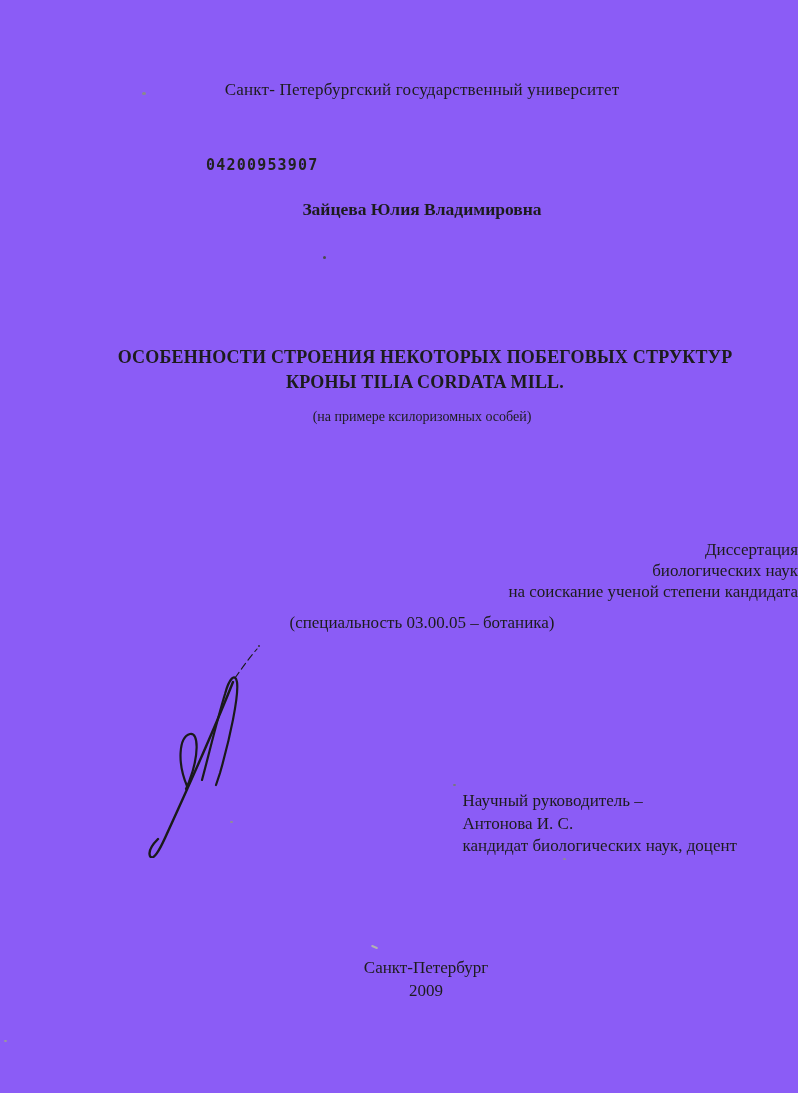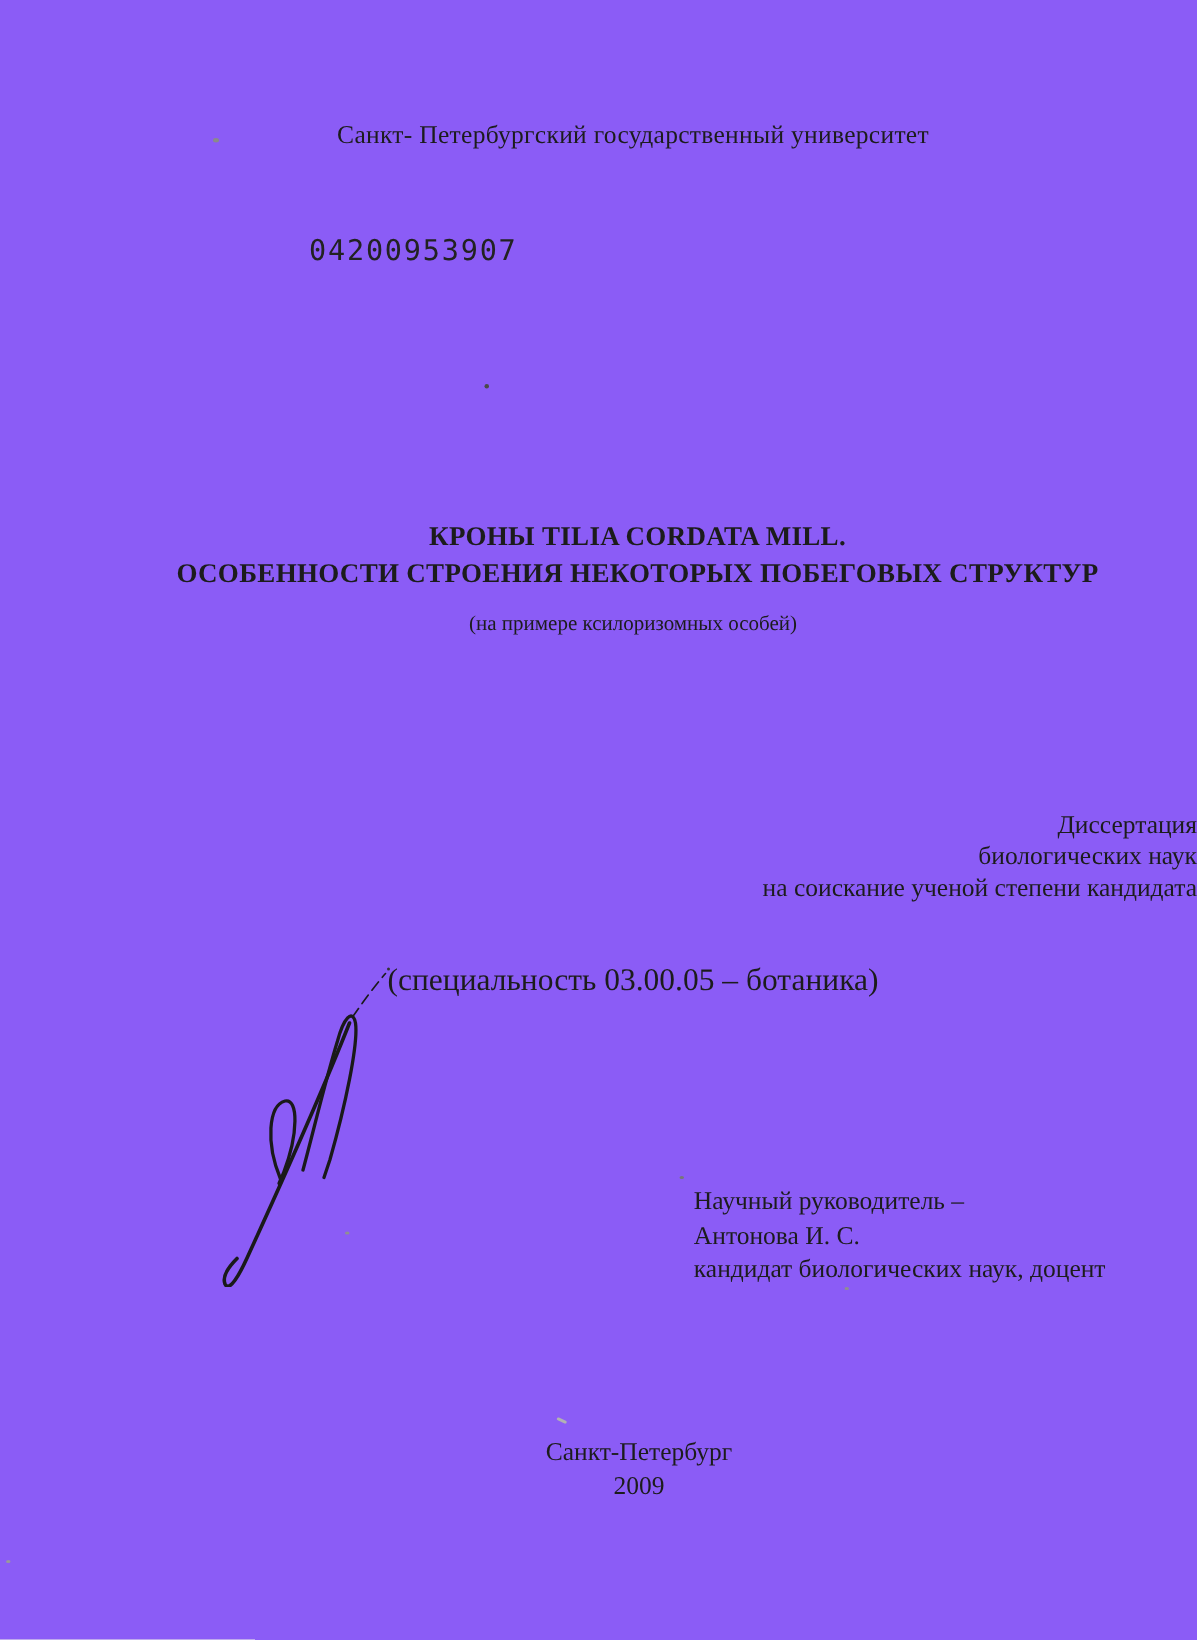--- a/index.html
+++ b/index.html
@@ -22,22 +22,22 @@
 
   .university {
     top: 80px;
     font-size: 17px;
     letter-spacing: 0.2px;
   }
   .stamp {
     top: 156px;
     left: 206px;
     font-family: "DejaVu Sans Mono", monospace;
-    font-size: 19px;
-    font-weight: normal;
+    font-size: 15px;
+    font-weight: bold;
     letter-spacing: 1.2px;
     color: #222;
   }
   .author {
     top: 199px;
     font-size: 17.5px;
     font-weight: bold;
   }
   .title-block {
     position: absolute;
@@ -57,22 +57,22 @@
   .thesis-block {
     position: absolute;
     top: 539px;
     left: 46px;
     width: 752px;
     text-align: right;
     font-size: 17px;
     line-height: 21px;
   }
   .specialty {
-    top: 641px;
-    font-size: 21px;
+    top: 613px;
+    font-size: 17px;
   }
   .supervisor-block {
     position: absolute;
     top: 790px;
     right: 61px;
     text-align: left;
     font-size: 17px;
     line-height: 22.5px;
   }
   .imprint-block {
@@ -105,24 +105,25 @@
 </style>
 </head>
 <body>
 
 <div class="page">
 
   <div class="line centered university">Санкт- Петербургский государственный университет</div>
 
   <div class="line stamp">04200953907</div>
 
+  <div class="line centered author">Зайцева Юлия Владимировна</div>
 
   <div class="title-block">
+    <div>ОСОБЕННОСТИ СТРОЕНИЯ НЕКОТОРЫХ ПОБЕГОВЫХ СТРУКТУР</div>
     <div>КРОНЫ TILIA CORDATA MILL.</div>
-    <div>ОСОБЕННОСТИ СТРОЕНИЯ НЕКОТОРЫХ ПОБЕГОВЫХ СТРУКТУР</div>
   </div>
 
   <div class="line centered subtitle">(на примере ксилоризомных особей)</div>
 
   <div class="thesis-block">
     <div>Диссертация</div>
     <div>биологических наук</div>
     <div>на соискание ученой степени кандидата</div>
   </div>
 

